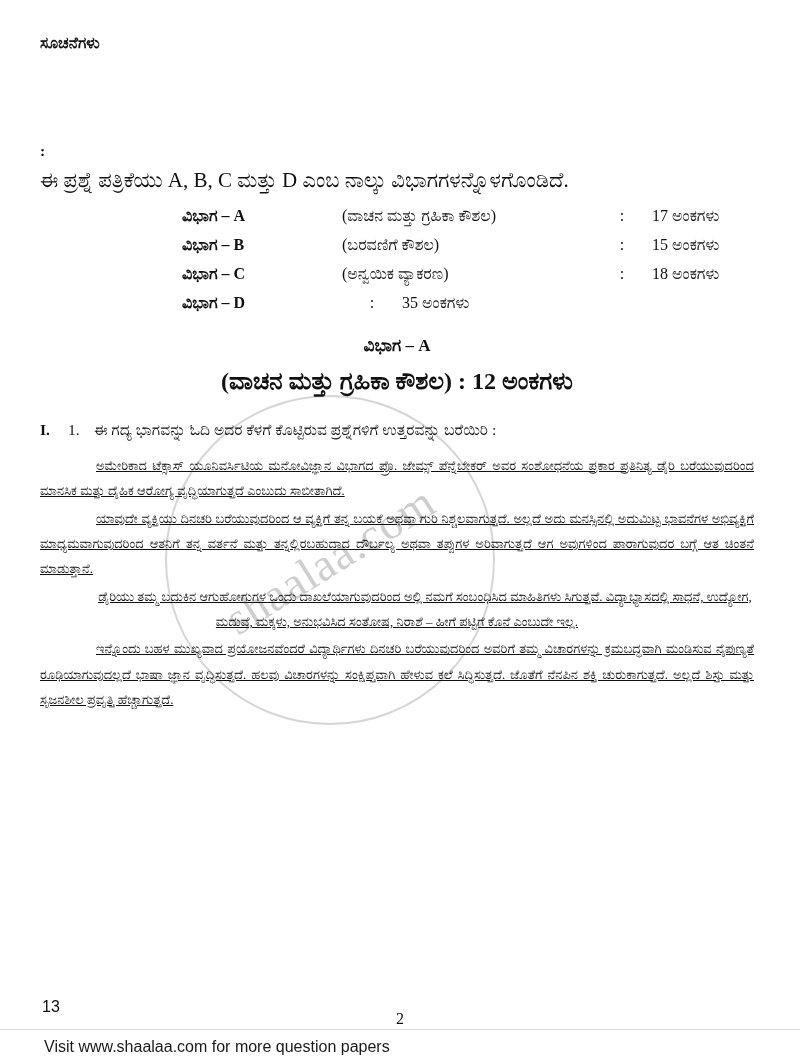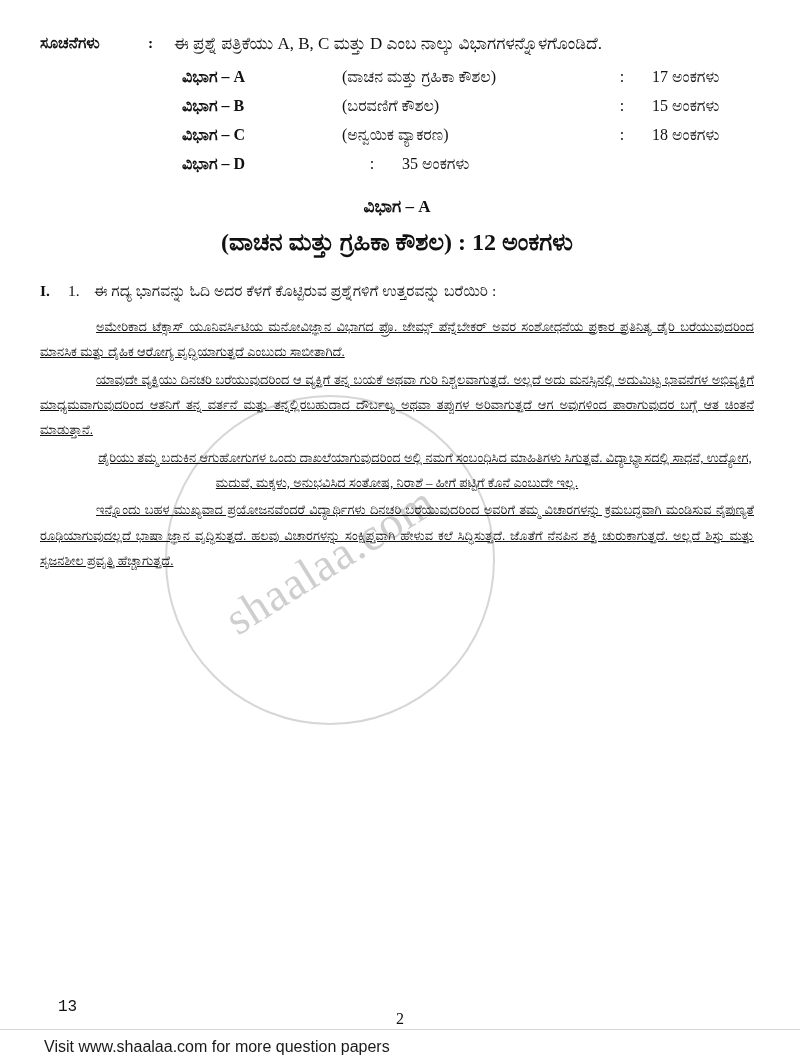--- a/index.html
+++ b/index.html
@@ -59,35 +59,36 @@
   .content {
     position: relative;
     z-index: 2;
   }
 
   
   .instructions-row {
     display: flex;
     align-items: flex-start;
     font-size: 15.5px;
+    flex-direction: column;
   }
   .instr-label {
     width: 108px;
     flex: 0 0 108px;
     font-weight: bold;
   }
   .instr-colon {
     width: 26px;
     flex: 0 0 26px;
     text-align: left;
     font-weight: bold;
   }
   .instr-text {
     flex: 1 1 auto;
-    font-size: 17px;
+    font-size: 21px;
   }
 
   .section-lines {
     margin-top: 14px;
   }
   .section-line {
     display: flex;
     align-items: baseline;
     margin-bottom: 11px;
     font-size: 16px;
@@ -166,22 +167,21 @@
     left: 0;
     bottom: 0;
     width: 800px;
     z-index: 3;
   }
   .page-left {
     position: absolute;
     left: 42px;
     bottom: 44px;
     font-size: 16px;
-    font-family: Liberation Mono, monospace;
-    margin-left: 16px;
+    font-family: Liberation Sans, sans-serif;
   }
   .page-right {
     position: absolute;
     left: 396px;
     bottom: 32px;
     font-size: 16px;
     font-family: "Liberation Serif", serif;
   }
   .footer-bar {
     position: absolute;

